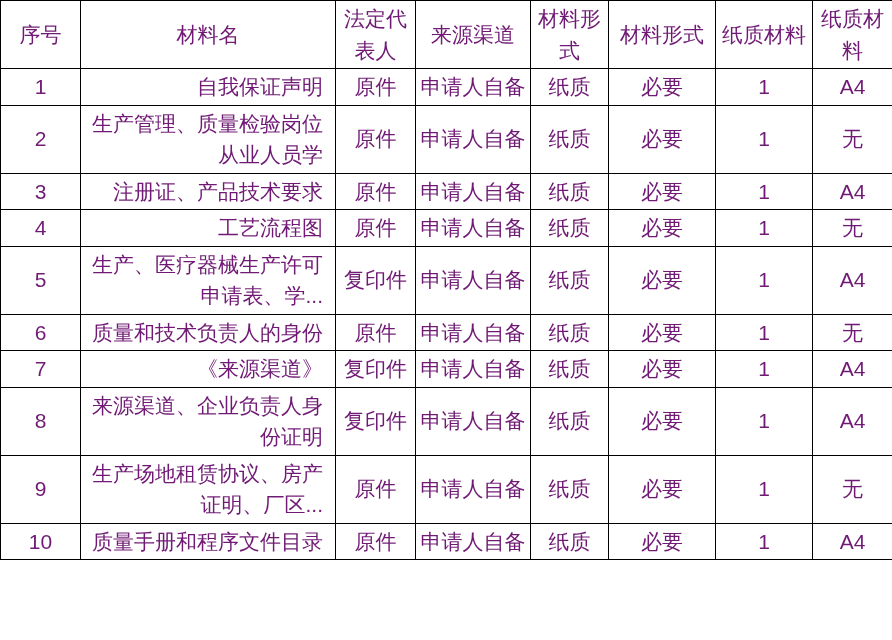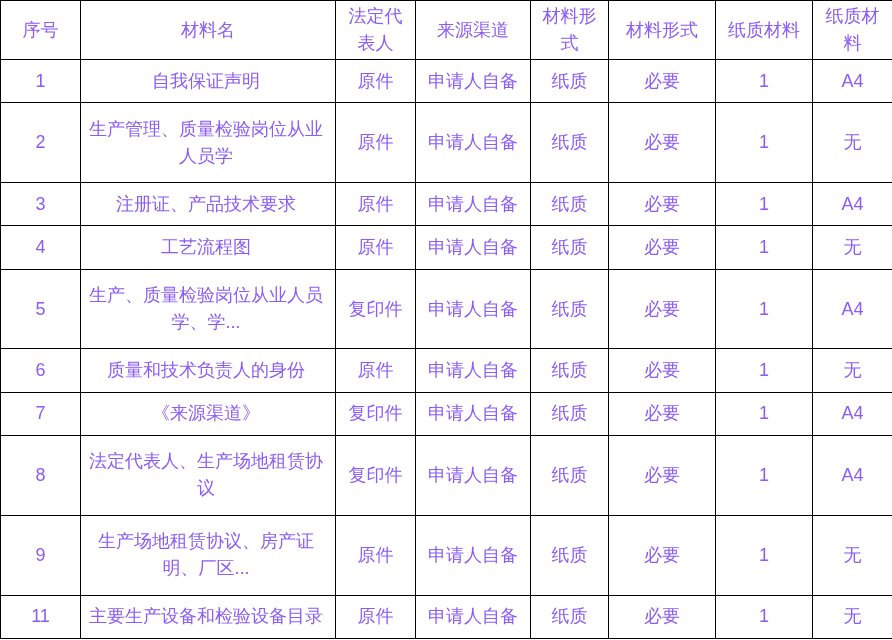--- a/index.html
+++ b/index.html
@@ -10,39 +10,39 @@
   body {
     width: 892px;
     height: 640px;
     overflow: hidden;
     font-family: "Liberation Sans", "DejaVu Sans", sans-serif;
   }
   table.materials {
     border-collapse: collapse;
     table-layout: fixed;
     width: 892px;
-    height: 639px;
-    color: #8b5cf6;
-    font-size: 18px;
+    height: 540px;
+    color: #701a75;
+    font-size: 21px;
   }
   table.materials th,
   table.materials td {
     border: 1px solid #000000;
     text-align: center;
     vertical-align: middle;
     font-weight: normal;
     padding: 2px 4px;
     overflow: hidden;
     line-height: 1.5;
   }
   table.materials thead tr {
     height: 35px;
   }
   table.materials td.name-cell {
-    text-align: center;
+    text-align: right;
     padding-left: 8px;
     padding-right: 12px;
   }
 </style>
 </head>
 <body>
 
 <table class="materials">
   <colgroup>
     <col style="width:80px">
@@ -102,21 +102,21 @@
       <td class="name-cell">工艺流程图</td>
       <td>原件</td>
       <td>申请人自备</td>
       <td>纸质</td>
       <td>必要</td>
       <td>1</td>
       <td>无</td>
     </tr>
     <tr>
       <td>5</td>
-      <td class="name-cell">生产、质量检验岗位从业人员学、学...</td>
+      <td class="name-cell">生产、医疗器械生产许可申请表、学...</td>
       <td>复印件</td>
       <td>申请人自备</td>
       <td>纸质</td>
       <td>必要</td>
       <td>1</td>
       <td>A4</td>
     </tr>
     <tr>
       <td>6</td>
       <td class="name-cell">质量和技术负责人的身份</td>
@@ -132,42 +132,42 @@
       <td class="name-cell">《来源渠道》</td>
       <td>复印件</td>
       <td>申请人自备</td>
       <td>纸质</td>
       <td>必要</td>
       <td>1</td>
       <td>A4</td>
     </tr>
     <tr>
       <td>8</td>
-      <td class="name-cell">法定代表人、生产场地租赁协议</td>
+      <td class="name-cell">来源渠道、企业负责人身份证明</td>
       <td>复印件</td>
       <td>申请人自备</td>
       <td>纸质</td>
       <td>必要</td>
       <td>1</td>
       <td>A4</td>
     </tr>
     <tr>
       <td>9</td>
       <td class="name-cell">生产场地租赁协议、房产证明、厂区...</td>
       <td>原件</td>
       <td>申请人自备</td>
       <td>纸质</td>
       <td>必要</td>
       <td>1</td>
       <td>无</td>
     </tr>
     <tr>
-      <td>11</td>
-      <td class="name-cell">主要生产设备和检验设备目录</td>
+      <td>10</td>
+      <td class="name-cell">质量手册和程序文件目录</td>
       <td>原件</td>
       <td>申请人自备</td>
       <td>纸质</td>
       <td>必要</td>
       <td>1</td>
-      <td>无</td>
+      <td>A4</td>
     </tr>
   </tbody>
 </table>
 
 </body></html>

